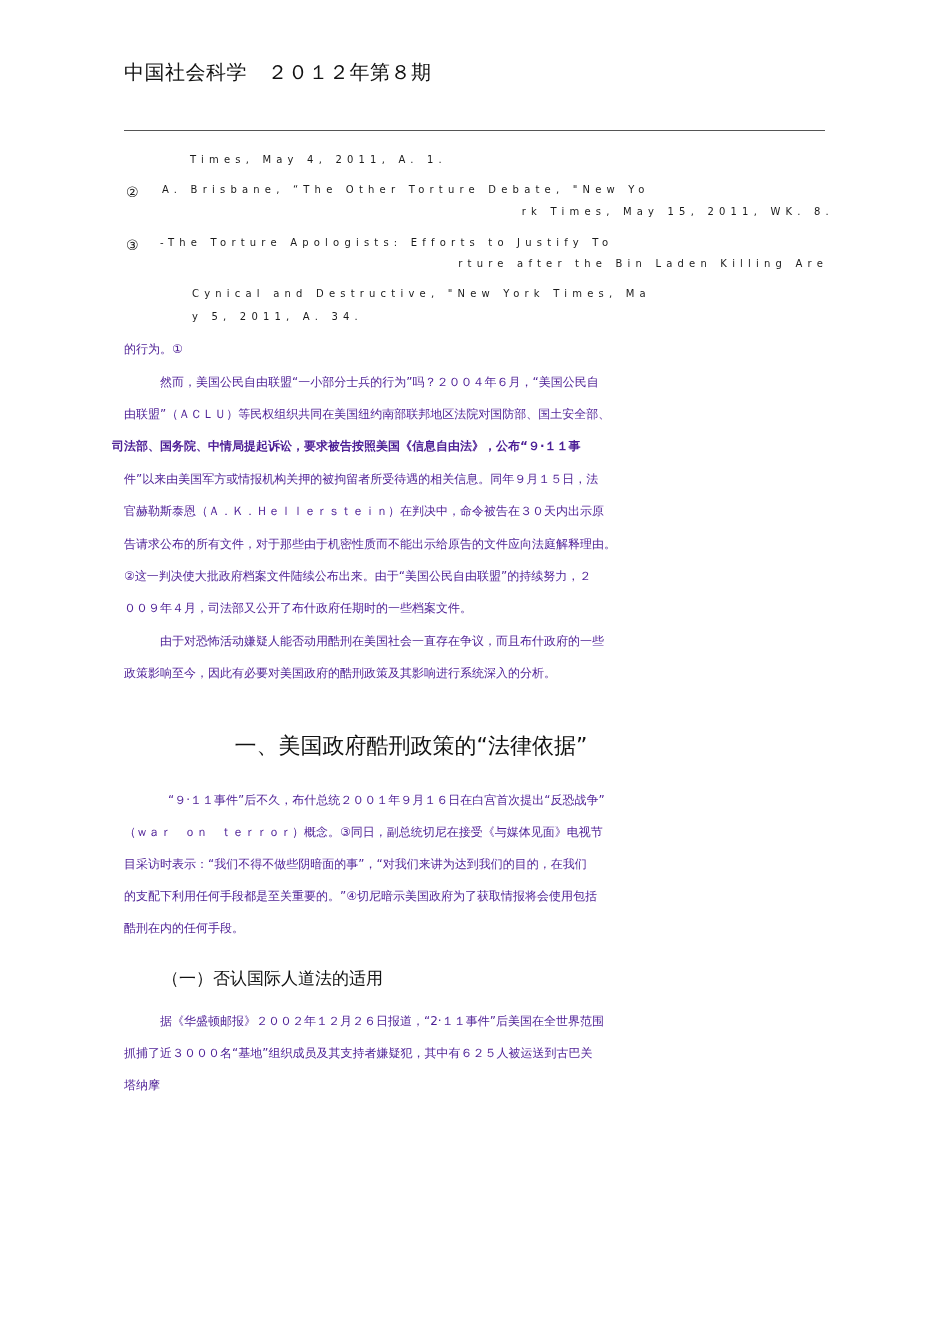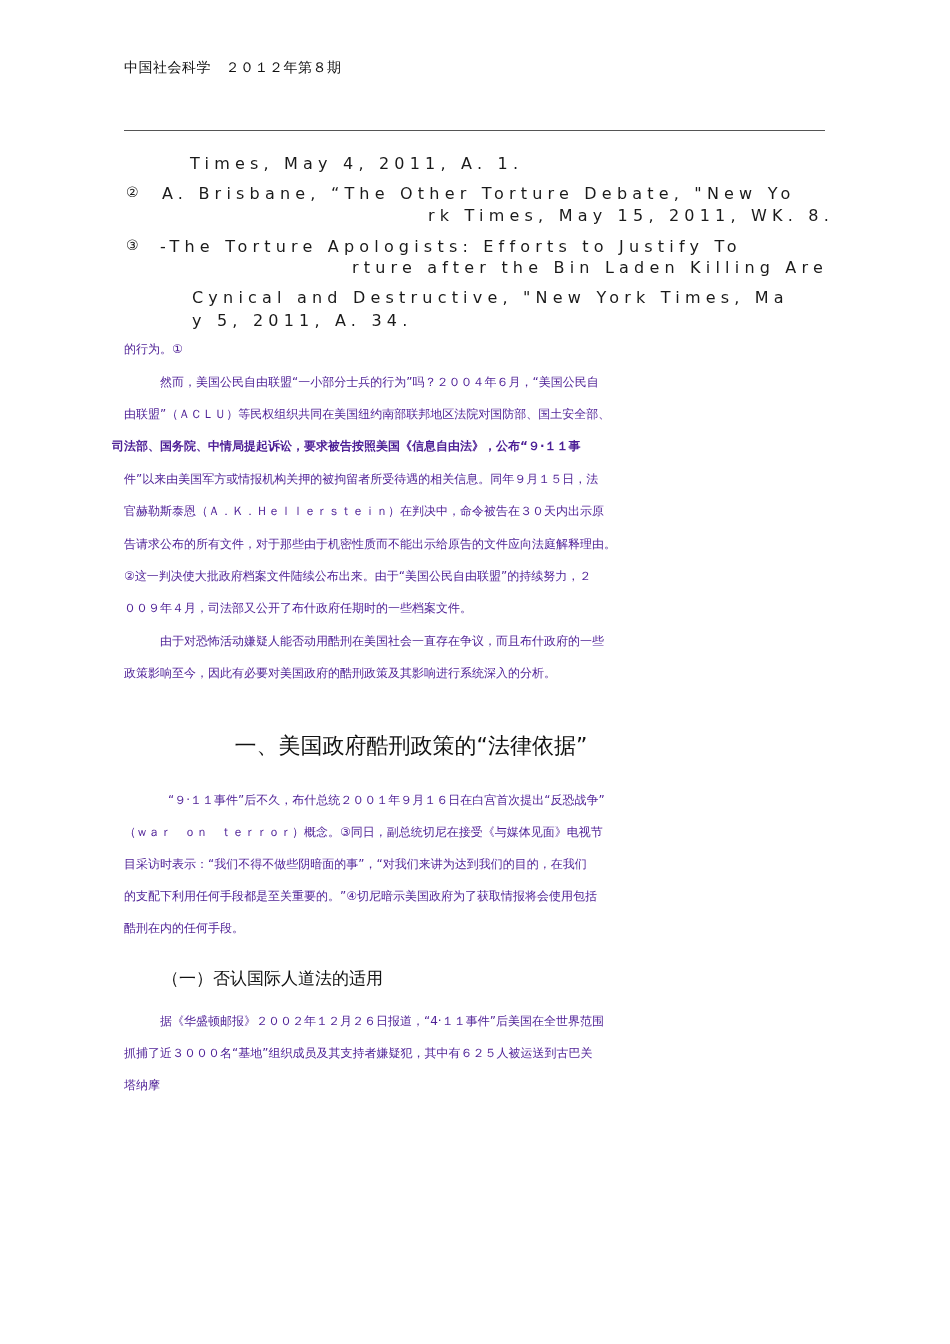--- a/index.html
+++ b/index.html
@@ -1,22 +1,22 @@
 <!DOCTYPE html>
 <html><head>
 <meta charset="utf-8">
 <style>
   html, body { margin: 0; padding: 0; background: #ffffff; }
   body { width: 950px; height: 1344px; position: relative; overflow: hidden;
          font-family: "DejaVu Sans", "Liberation Sans", sans-serif; color: #111111; }
   .abs { position: absolute; white-space: nowrap; }
-  .hdr { left: 124px; top: 59px; font-size: 14px; letter-spacing: 0.5px; }
+  .hdr { left: 124px; top: 59px; font-size: 20px; letter-spacing: 0.5px; }
   .rule { position: absolute; left: 124px; top: 130px; width: 701px; height: 0;
           border-top: 1.5px solid #555555; }
-  .fn { font-size: 16px; letter-spacing: 5.2px; color: #1a1a1a; }
+  .fn { font-size: 10px; letter-spacing: 5.2px; color: #1a1a1a; }
   .fn-mark { font-size: 14px; color: #1a1a1a; }
   .body { font-size: 12px; color: #4c1d95; }
   .h1 { font-size: 22px; color: #111111; }
   .h2 { font-size: 17px; }
 </style>
 </head>
 <body>
 
 <div class="abs hdr">中国社会科学　２０１２年第８期</div>
 <div class="rule"></div>
@@ -48,15 +48,15 @@
 <div class="abs h1" style="left:0; width:822px; text-align:center; top:731px;">一、美国政府酷刑政策的“法律依据”</div>
 
 <div class="abs body" style="left:168px; top:792px;">“９·１１事件”后不久，布什总统２００１年９月１６日在白宫首次提出“反恐战争”</div>
 <div class="abs body" style="left:124px; top:824px;">（ｗａｒ　ｏｎ　ｔｅｒｒｏｒ）概念。③同日，副总统切尼在接受《与媒体见面》电视节</div>
 <div class="abs body" style="left:124px; top:856px;">目采访时表示：“我们不得不做些阴暗面的事”，“对我们来讲为达到我们的目的，在我们</div>
 <div class="abs body" style="left:124px; top:888px;">的支配下利用任何手段都是至关重要的。”④切尼暗示美国政府为了获取情报将会使用包括</div>
 <div class="abs body" style="left:124px; top:920px;">酷刑在内的任何手段。</div>
 
 <div class="abs h2" style="left:162px; top:967px;">（一）否认国际人道法的适用</div>
 
-<div class="abs body" style="left:160px; top:1013px;">据《华盛顿邮报》２００２年１２月２６日报道，“4·１１事件”后美国在全世界范围</div>
+<div class="abs body" style="left:160px; top:1013px;">据《华盛顿邮报》２００２年１２月２６日报道，“2·１１事件”后美国在全世界范围</div>
 <div class="abs body" style="left:124px; top:1045px;">抓捕了近３０００名“基地”组织成员及其支持者嫌疑犯，其中有６２５人被运送到古巴关</div>
 <div class="abs body" style="left:124px; top:1077px;">塔纳摩</div>
 
 </body></html>

